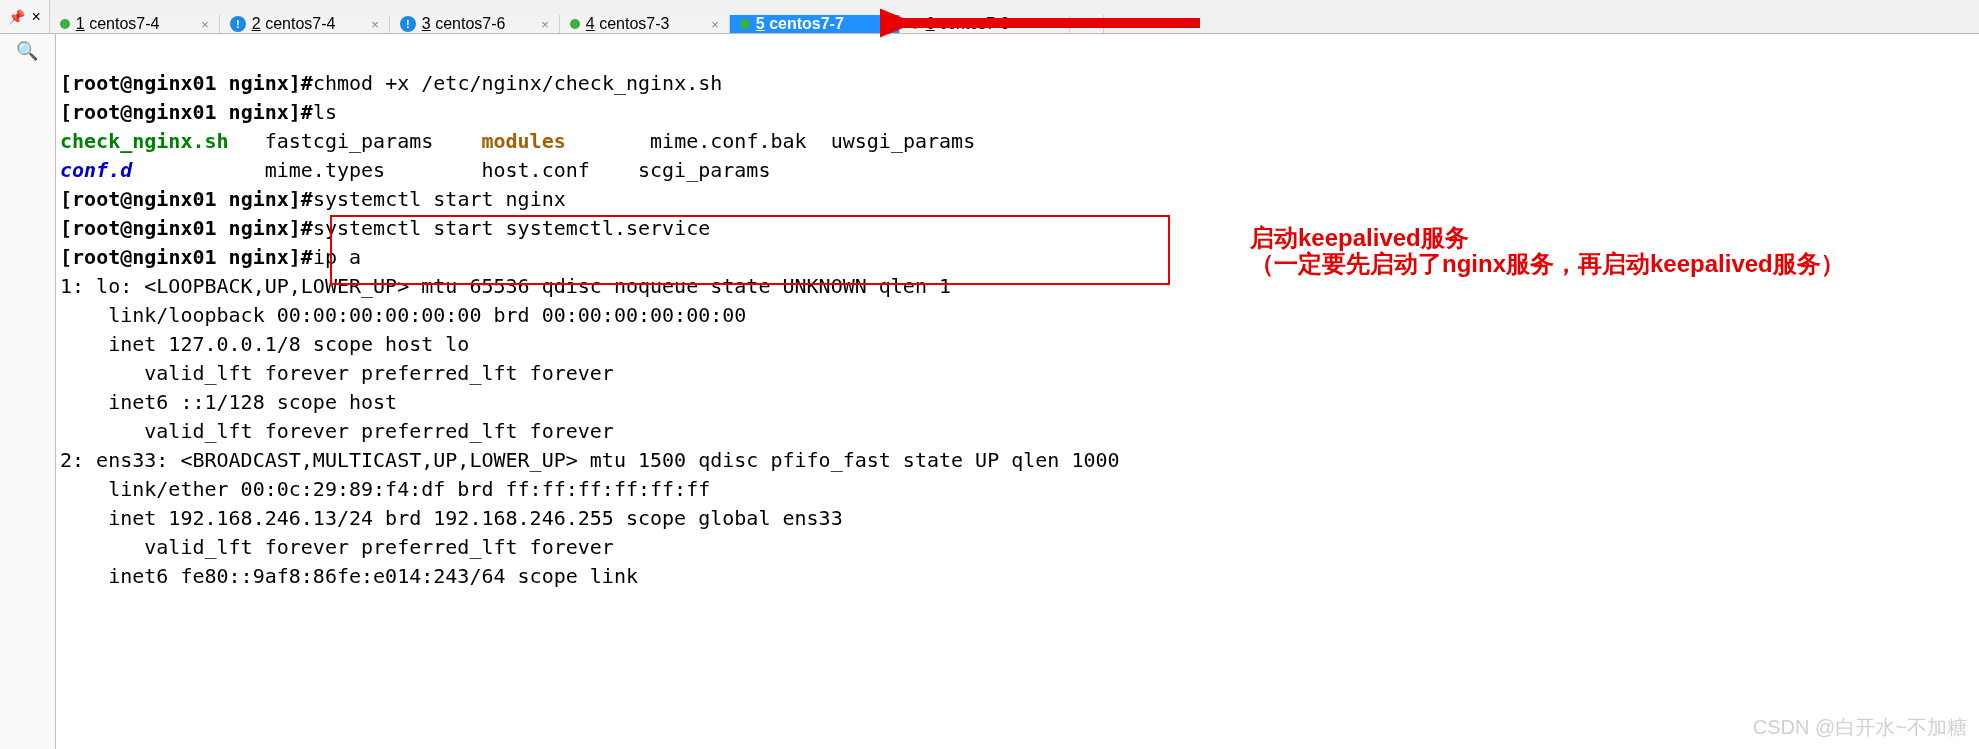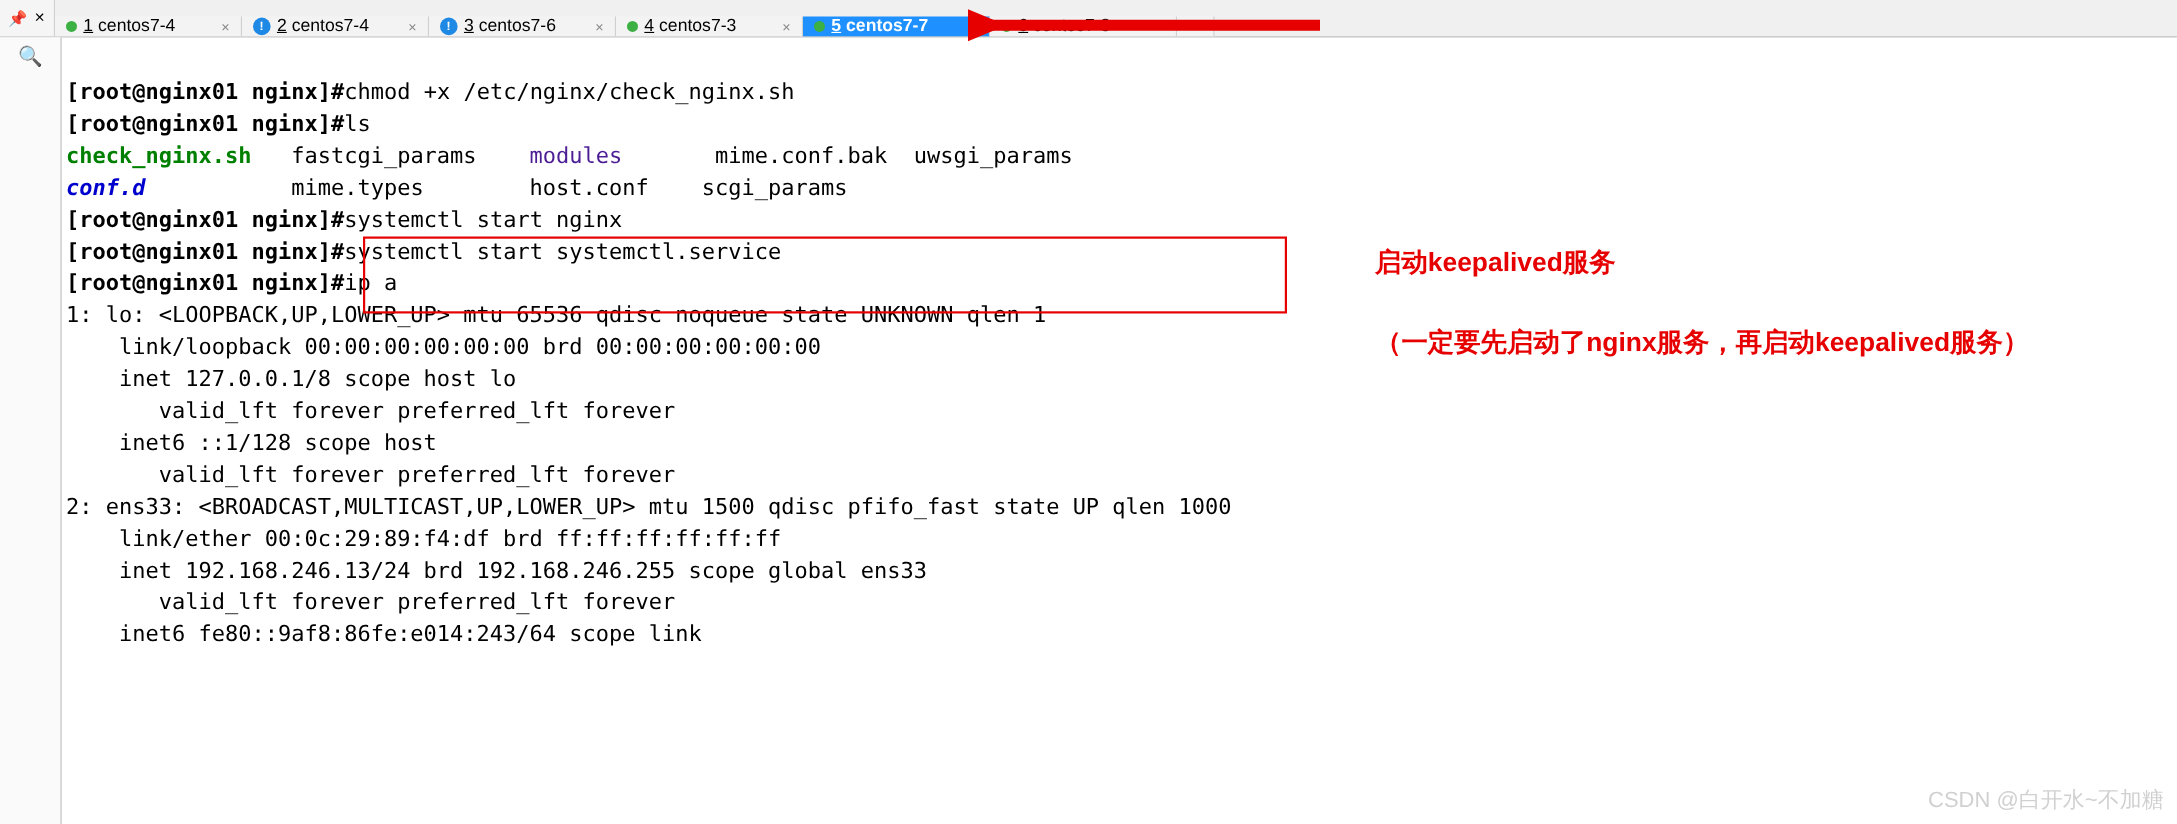--- a/index.html
+++ b/index.html
@@ -102,21 +102,21 @@
     left: 56px; right: 0; top: 34px; bottom: 0;
     padding: 6px 0 0 4px;
     line-height: 1.45;
     color: #000;
     white-space: pre;
     overflow: hidden;
   }
   .prompt-bold { font-weight: bold; }
   .ls-exec { color: #008000; font-weight: bold; }
   .ls-dir  { color: #0000cd; font-weight: bold; font-style: italic; }
-  .ls-link { color: #4c1d95; font-weight: normal; }
+  .ls-link { color: #a16207; font-weight: bold; }
 
   
   .red-box {
     position: absolute;
     border: 2px solid #e60000;
   }
   .red-annot {
     position: absolute;
     color: #e60000;
     font-family: "Segoe UI", Arial, sans-serif;
@@ -211,15 +211,15 @@
 <svg class="red-arrow" style="left:880px; top:8px; width:330px; height:30px;">
   <defs>
     <marker id="ah" markerWidth="12" markerHeight="10" refX="2" refY="5" orient="auto">
       <polygon points="12,0 0,5 12,10" fill="#e60000"></polygon>
     </marker>
   </defs>
   <line x1="320" y1="15" x2="15" y2="15" stroke="#e60000" stroke-width="10" marker-end="url(#ah)"></line>
 </svg>
 
 <div class="red-annot" style="left:1250px; top:222px;">启动keepalived服务</div>
-<div class="red-annot" style="left:1250px; top:248px;margin-top:47px;">（一定要先启动了nginx服务，再启动keepalived服务）</div>
+<div class="red-annot" style="left:1250px; top:248px;">（一定要先启动了nginx服务，再启动keepalived服务）</div>
 
 <div class="watermark">CSDN @白开水~不加糖</div>
 
 </body></html>

